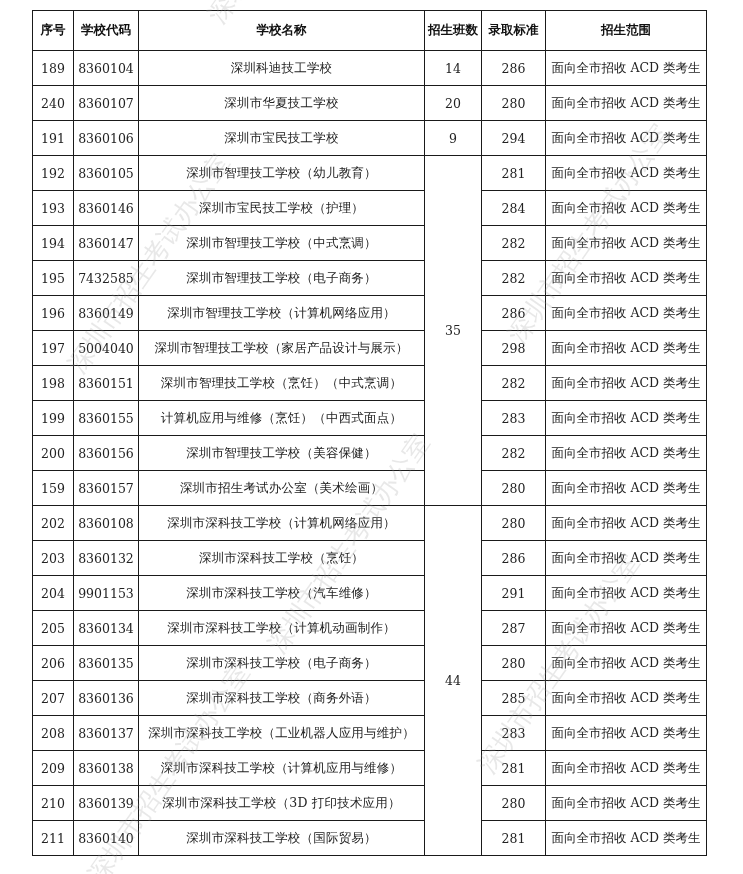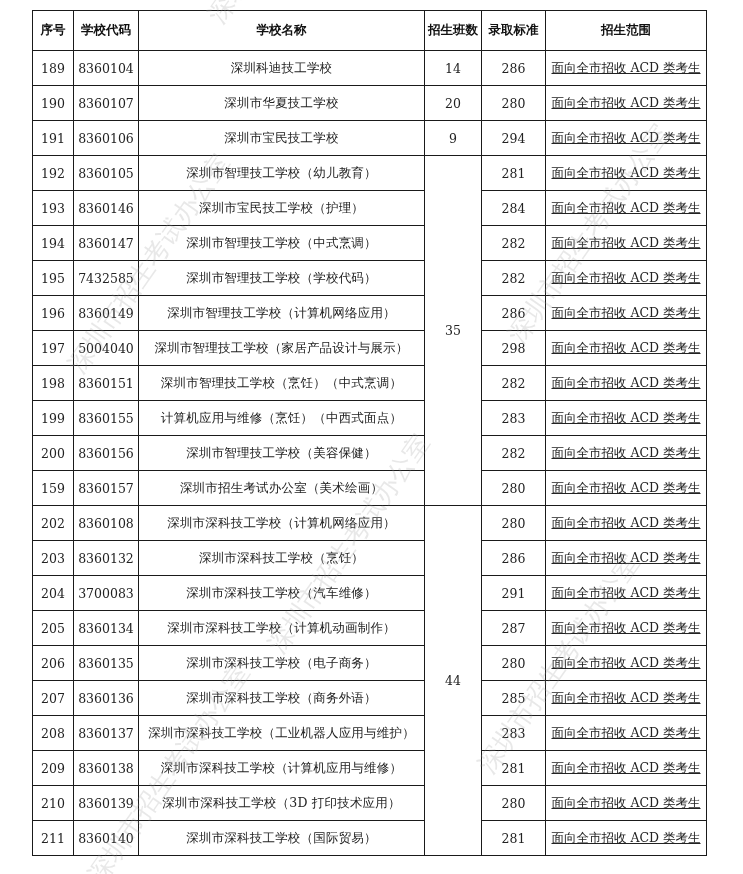--- a/index.html
+++ b/index.html
@@ -15,21 +15,21 @@
     border: 1.3px solid #1a1a1a;
     text-align: center; vertical-align: middle;
     padding: 0; overflow: hidden; white-space: nowrap;
   }
   table.admission th {
     height: 39px; font-family: "DejaVu Sans", "Liberation Sans", sans-serif;
     font-weight: bold; font-size: 12.5px; color: #111;
   }
   table.admission td { height: 34px; font-size: 12.5px; color: #222; }
   td.name { font-size: 12.5px; letter-spacing: 0.2px; }
-  td.scope { font-size: 12.5px; text-align: left; padding-left: 6px; text-decoration: underline; }
+  td.scope { font-size: 12.5px; text-align: left; padding-left: 6px; }
   .watermark {
     position: absolute; color: rgba(150,150,150,0.22);
     font-family: "DejaVu Sans", "Liberation Sans", sans-serif;
     font-size: 26px; white-space: nowrap; pointer-events: none;
     transform-origin: left top;
   }
 </style>
 </head>
 <body>
 
@@ -57,21 +57,21 @@
     <tbody>
       <tr>
         <td>189</td>
         <td>8360104</td>
         <td class="name">深圳科迪技工学校</td>
         <td>14</td>
         <td>286</td>
         <td class="scope">面向全市招收 ACD 类考生</td>
       </tr>
       <tr>
-        <td>190</td>
+        <td>240</td>
         <td>8360107</td>
         <td class="name">深圳市华夏技工学校</td>
         <td>20</td>
         <td>280</td>
         <td class="scope">面向全市招收 ACD 类考生</td>
       </tr>
       <tr>
         <td>191</td>
         <td>8360106</td>
         <td class="name">深圳市宝民技工学校</td>
@@ -97,21 +97,21 @@
       <tr>
         <td>194</td>
         <td>8360147</td>
         <td class="name">深圳市智理技工学校（中式烹调）</td>
         <td>282</td>
         <td class="scope">面向全市招收 ACD 类考生</td>
       </tr>
       <tr>
         <td>195</td>
         <td>7432585</td>
-        <td class="name">深圳市智理技工学校（学校代码）</td>
+        <td class="name">深圳市智理技工学校（电子商务）</td>
         <td>282</td>
         <td class="scope">面向全市招收 ACD 类考生</td>
       </tr>
       <tr>
         <td>196</td>
         <td>8360149</td>
         <td class="name">深圳市智理技工学校（计算机网络应用）</td>
         <td>286</td>
         <td class="scope">面向全市招收 ACD 类考生</td>
       </tr>
@@ -160,21 +160,21 @@
       </tr>
       <tr>
         <td>203</td>
         <td>8360132</td>
         <td class="name">深圳市深科技工学校（烹饪）</td>
         <td>286</td>
         <td class="scope">面向全市招收 ACD 类考生</td>
       </tr>
       <tr>
         <td>204</td>
-        <td>3700083</td>
+        <td>9901153</td>
         <td class="name">深圳市深科技工学校（汽车维修）</td>
         <td>291</td>
         <td class="scope">面向全市招收 ACD 类考生</td>
       </tr>
       <tr>
         <td>205</td>
         <td>8360134</td>
         <td class="name">深圳市深科技工学校（计算机动画制作）</td>
         <td>287</td>
         <td class="scope">面向全市招收 ACD 类考生</td>

